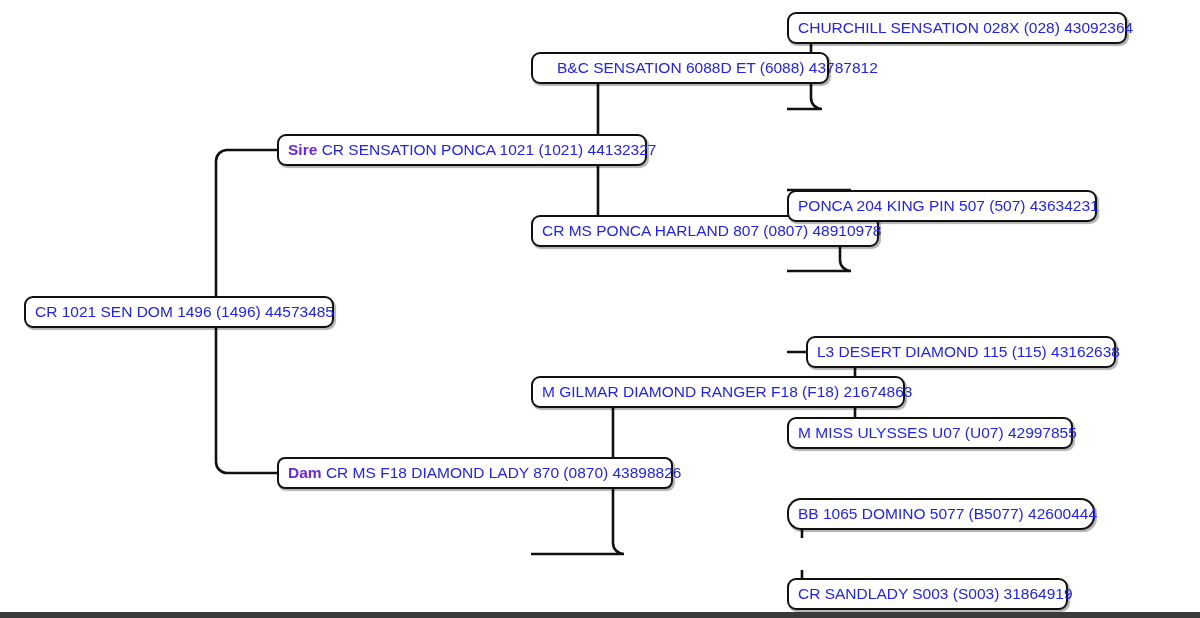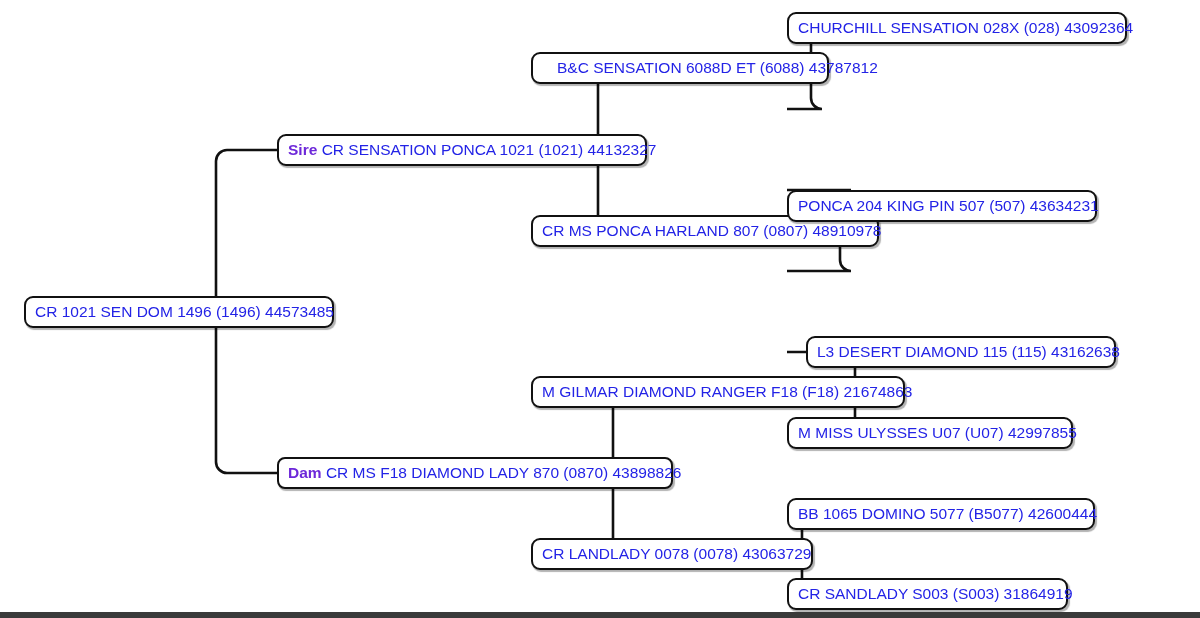--- a/index.html
+++ b/index.html
@@ -97,37 +97,34 @@
 
   <div class="node" id="node-gen2-0" style="left: 531px; top: 52px; width: 298px; padding-left: 24px;">
     <span class="pname">B&amp;C SENSATION 6088D ET (6088) 43787812</span>
   </div>
   <div class="node" id="node-gen2-1" style="left: 531px; top: 215px; width: 348px;">
     <span class="pname">CR MS PONCA HARLAND 807 (0807) 48910978</span>
   </div>
   <div class="node" id="node-gen2-2" style="left: 531px; top: 376px; width: 374px;">
     <span class="pname">M GILMAR DIAMOND RANGER F18 (F18) 21674863</span>
   </div>
-  <div class="node" id="node-gen2-3" style="left: 531px; top: 538px; width: 282px;">
-    <span class="pname">CR LANDLADY 0078 (0078) 43063729</span>
-  </div>
 
   <div class="node" id="node-gen3-0" style="left: 787px; top: 12px; width: 340px;">
     <span class="pname">CHURCHILL SENSATION 028X (028) 43092364</span>
   </div>
   <div class="node" id="node-gen3-2" style="left: 787px; top: 178px; width: 310px; margin-top: 12px;">
     <span class="pname">PONCA 204 KING PIN 507 (507) 43634231</span>
   </div>
   <div class="node" id="node-gen3-4" style="left: 806px; top: 336px; width: 310px;">
     <span class="pname">L3 DESERT DIAMOND 115 (115) 43162638</span>
   </div>
   <div class="node" id="node-gen3-5" style="left: 787px; top: 417px; width: 286px;">
     <span class="pname">M MISS ULYSSES U07 (U07) 42997855</span>
   </div>
-  <div class="node" id="node-gen3-6" style="left: 787px; top: 498px; width: 308px;">
+  <div class="node" id="node-gen3-6" style="left: 787px; top: 498px; width: 308px; border-radius: 14px;">
     <span class="pname">BB 1065 DOMINO 5077 (B5077) 42600444</span>
   </div>
   <div class="node" id="node-gen3-7" style="left: 787px; top: 578px; width: 281px;">
     <span class="pname">CR SANDLADY S003 (S003) 31864919</span>
   </div>
 
   <div id="bottom-bar"></div>
 </div>
 
 </body></html>

